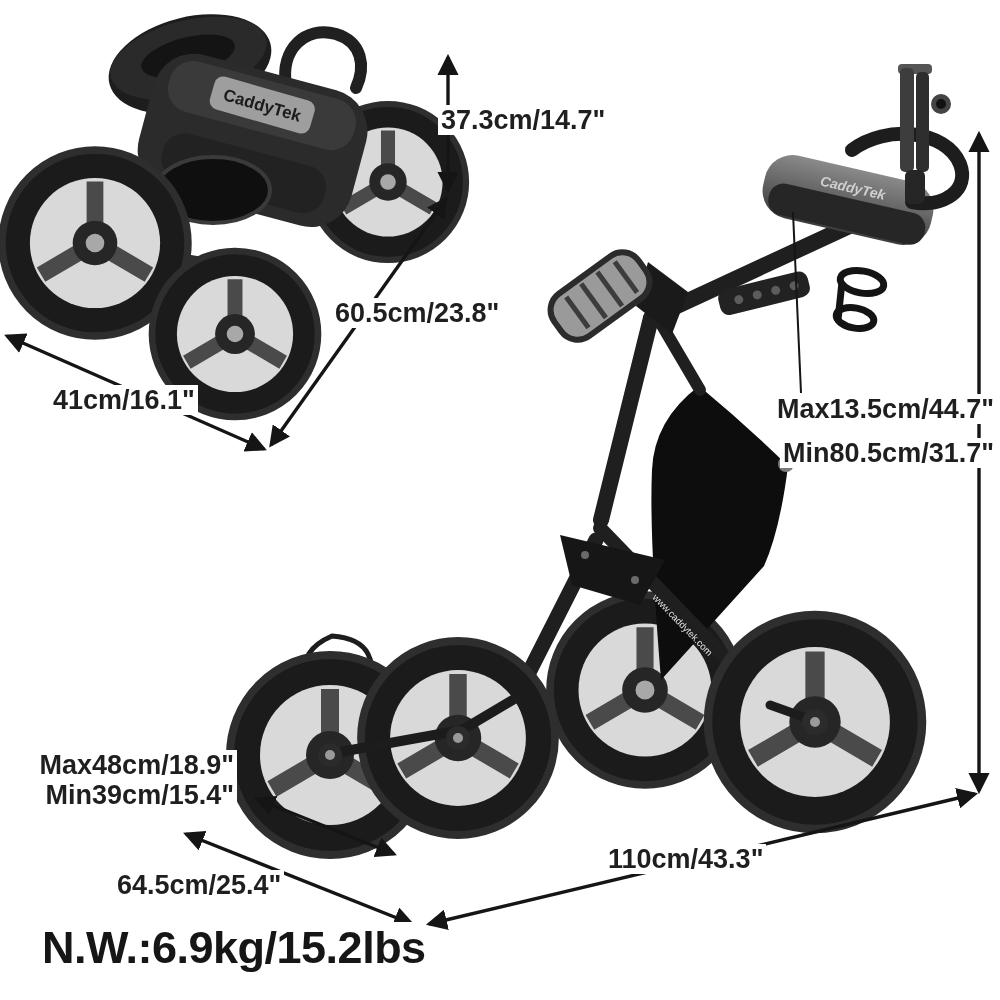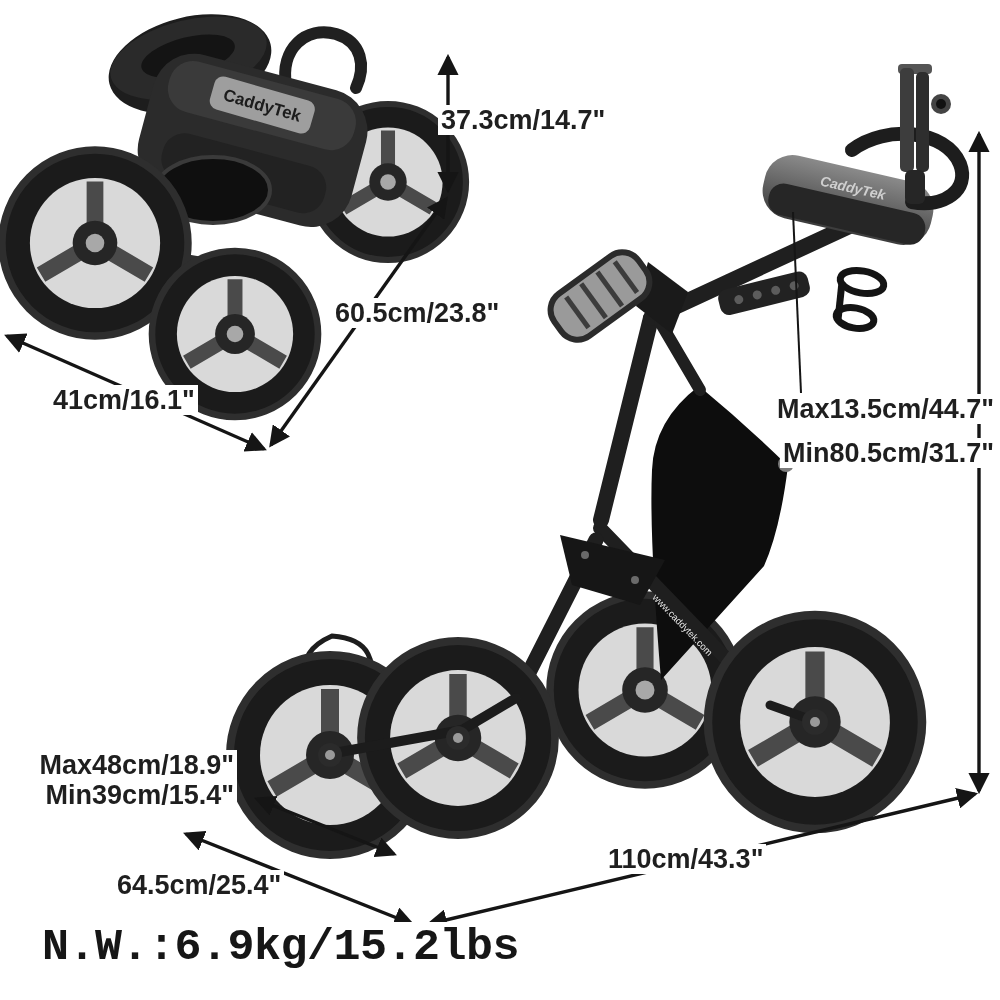--- a/index.html
+++ b/index.html
@@ -27,21 +27,20 @@
   .weight-label{
     position:absolute;
     left:42px;top:922px;
     font-weight:600;
     font-size:45px;
     letter-spacing:-0.5px;
     color:#161616;
     background:#ffffff;
     white-space:nowrap;
     z-index:30;
-    font-family:Liberation Mono, monospace;
   }
 </style>
 </head>
 <body>
 
 <div id="stage">
 
   <svg class="layer" viewBox="0 0 1000 1000" style="z-index:10">
     <defs>
       <g id="wheel">

